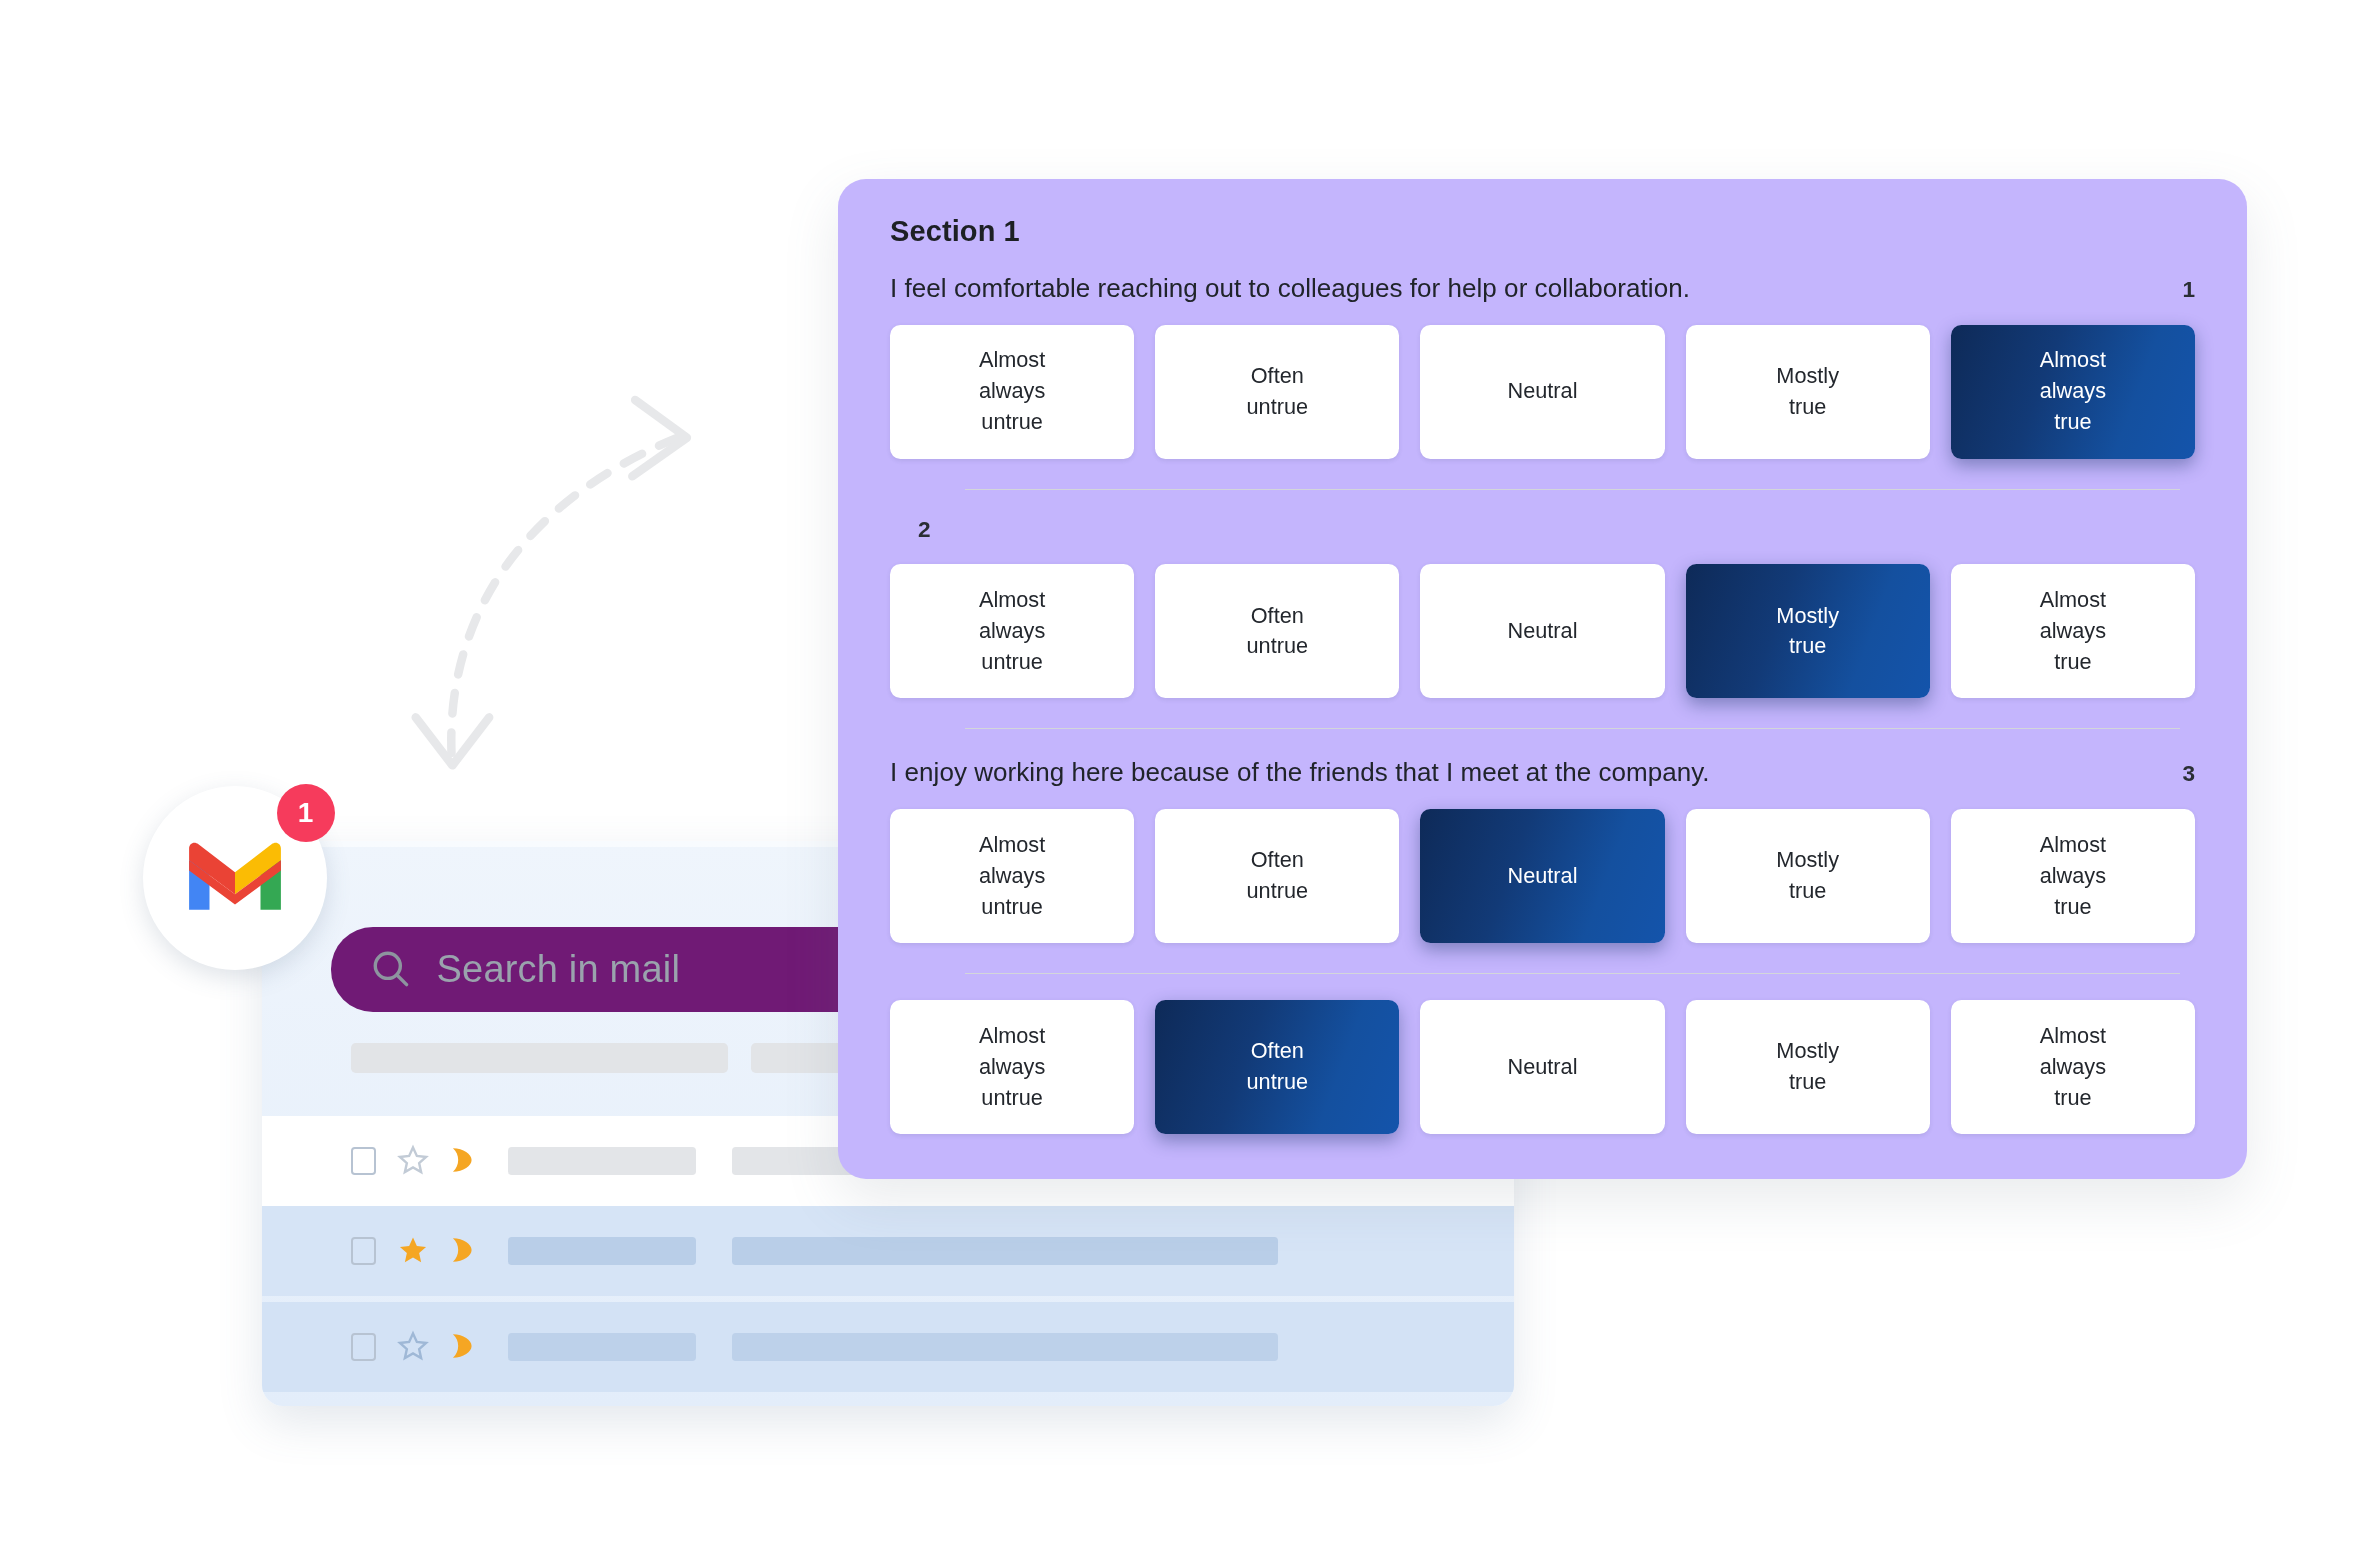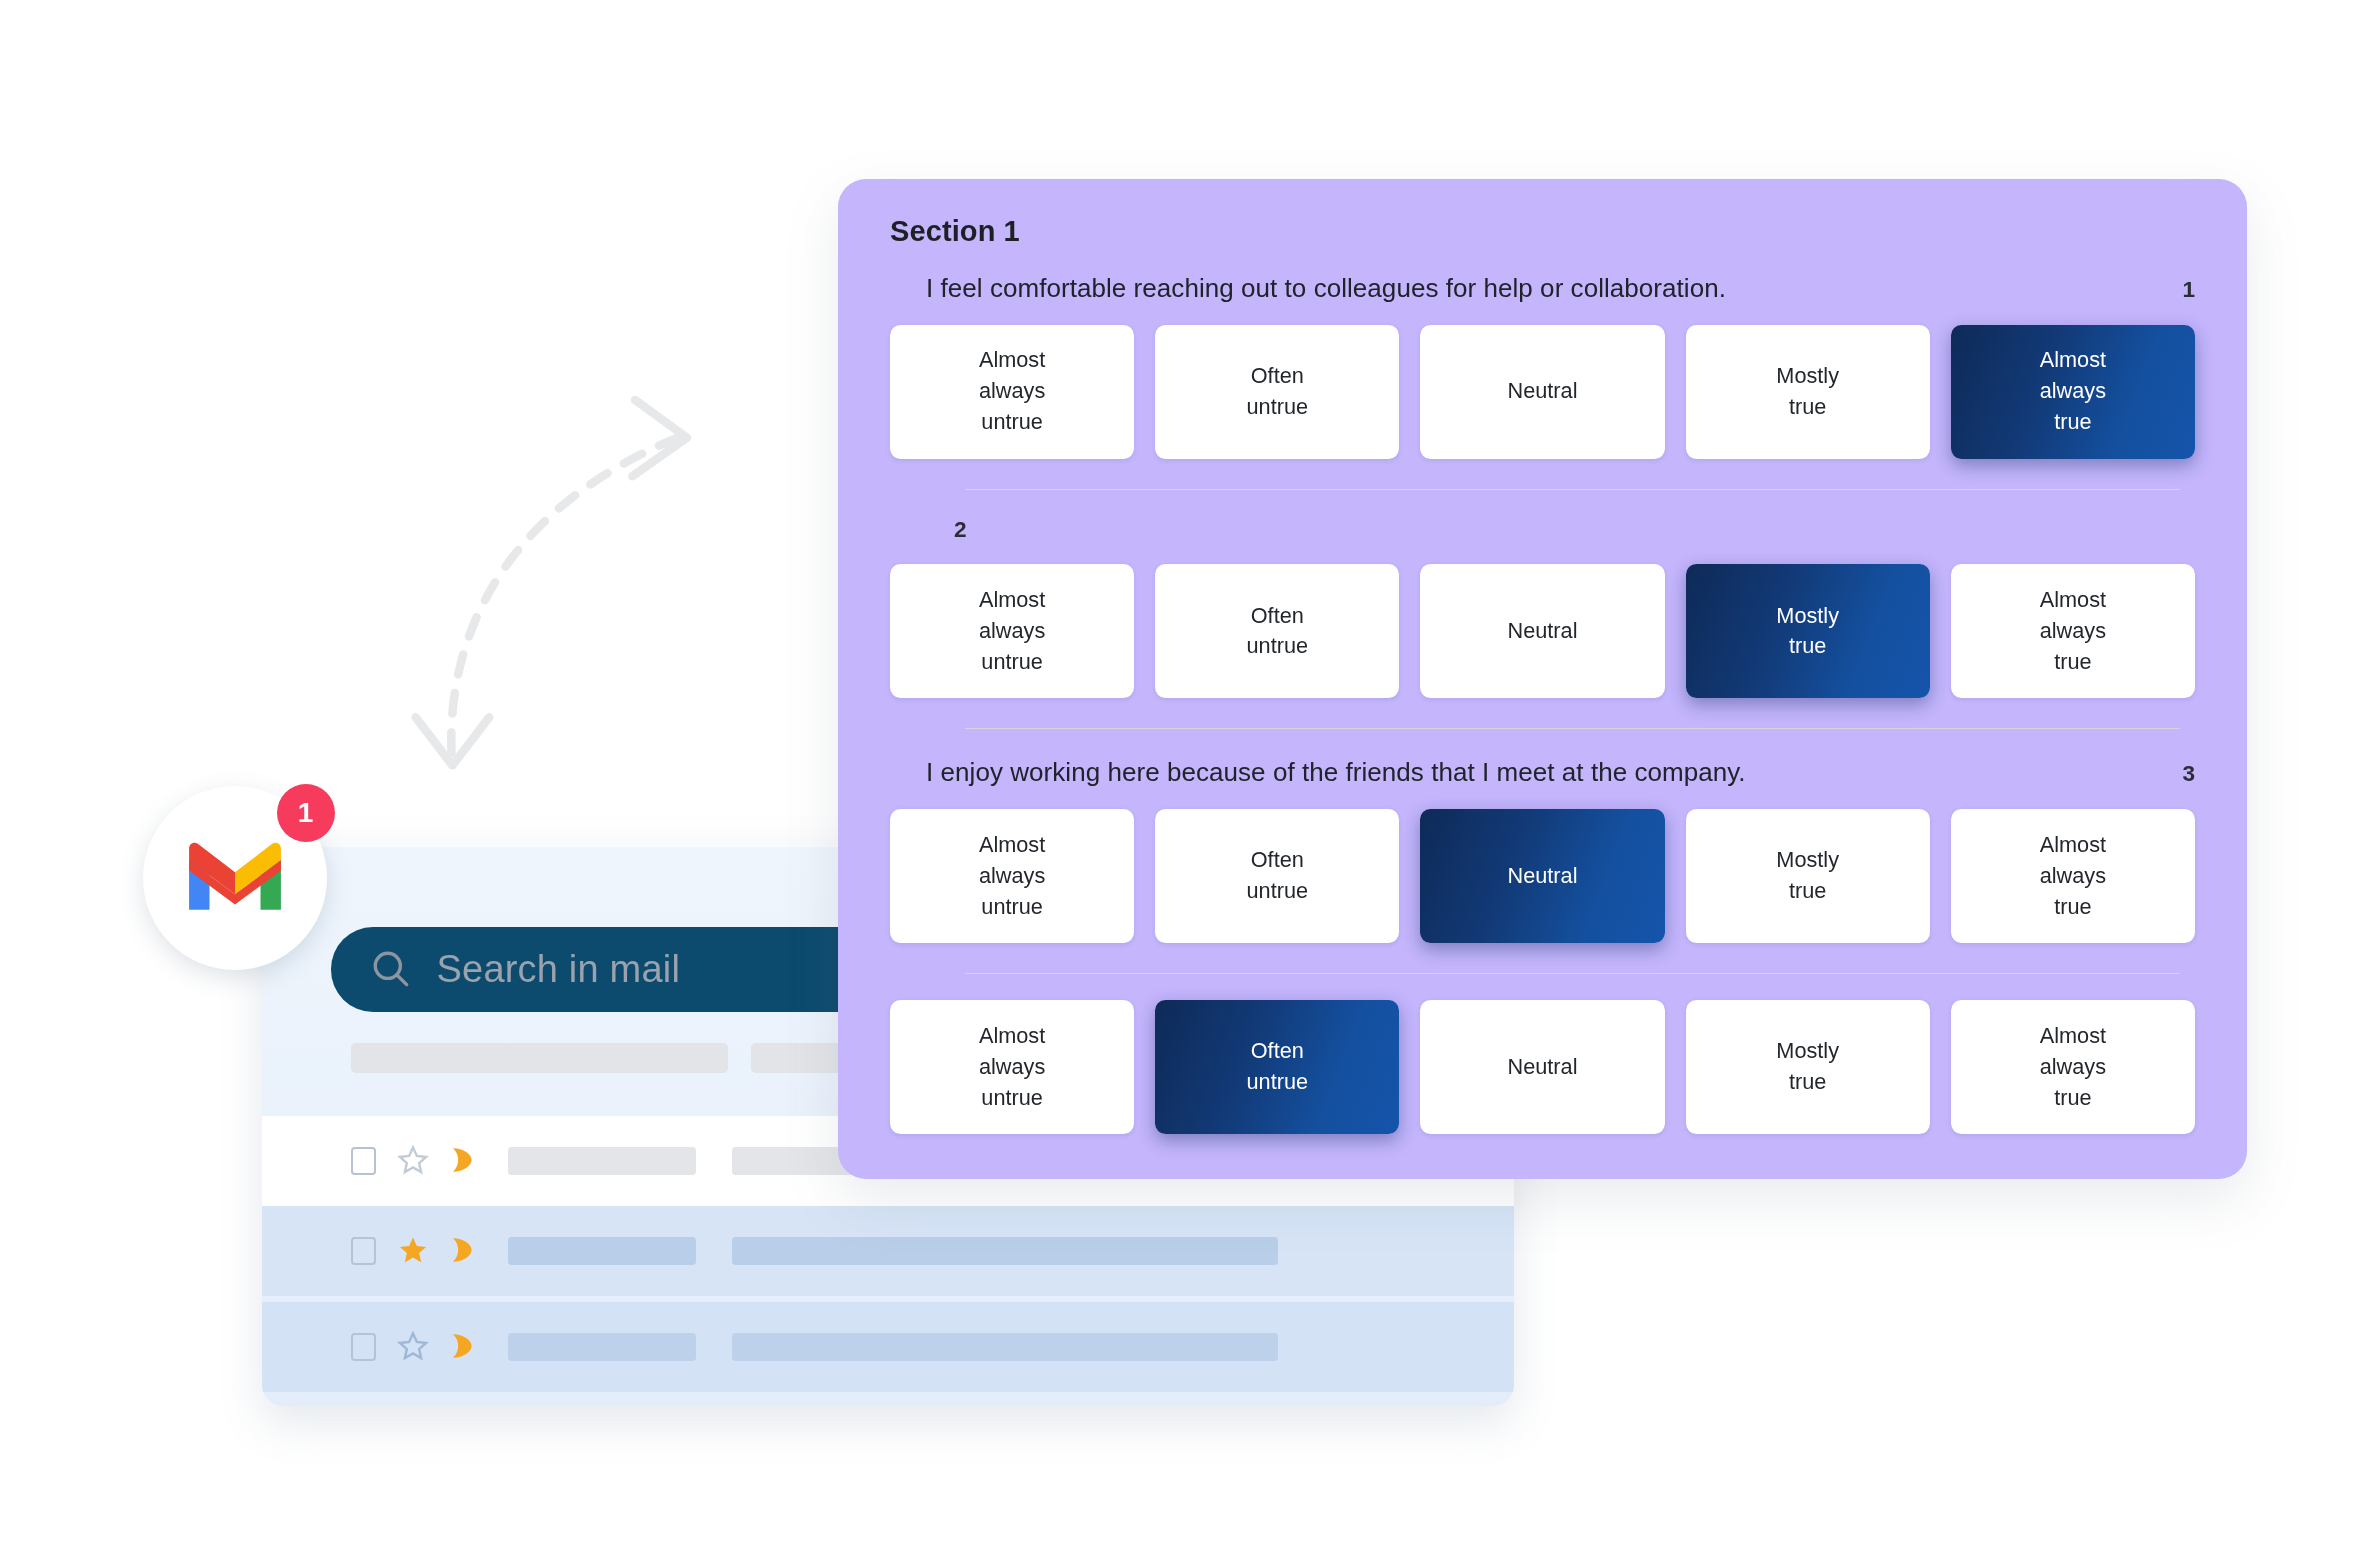--- a/index.html
+++ b/index.html
@@ -48,21 +48,21 @@
     height: 5.6px;
     background: #ffffff;
     opacity: .55;
   }
   .gmail-search {
     position: absolute;
     left: 70px;
     top: 927px;
     width: 659px;
     height: 85px;
-    background: #0c4a6e;
+    background: #701a75;
     border-radius: 42px;
     display: flex;
     align-items: center;
     padding-left: 38px;
     gap: 24.5px;
   }
   .gmail-search .mag { flex: 0 0 auto; }
   .gmail-search .ph {
     font-size: 38px;
     color: #9aa3ad;
@@ -160,21 +160,20 @@
     letter-spacing: 0.1px;
   }
 
   .q-block { position: relative; }
 
   .q-head {
     display: flex;
     align-items: baseline;
     justify-content: space-between;
     margin-bottom: 21px;
-    margin-left: 36px;
   }
   .q-text {
     font-size: 26px;
     color: #20242a;
     letter-spacing: 0.05px;
   }
   .q-num {
     font-size: 22.6px;
     font-weight: 700;
     color: #2a2e34;

